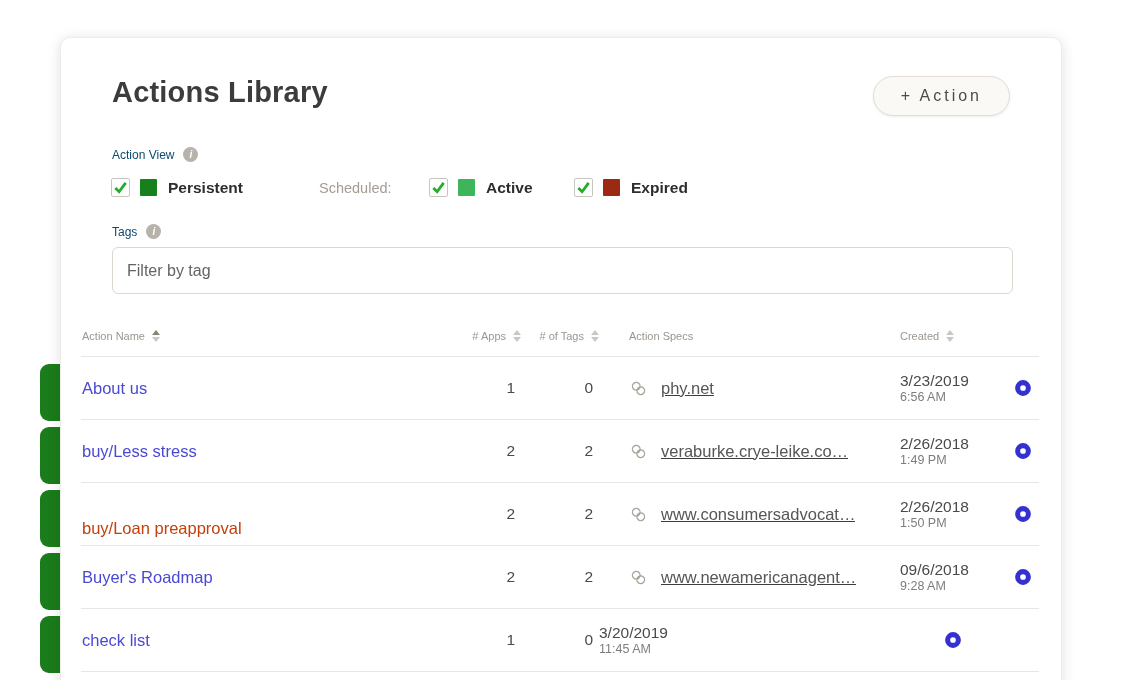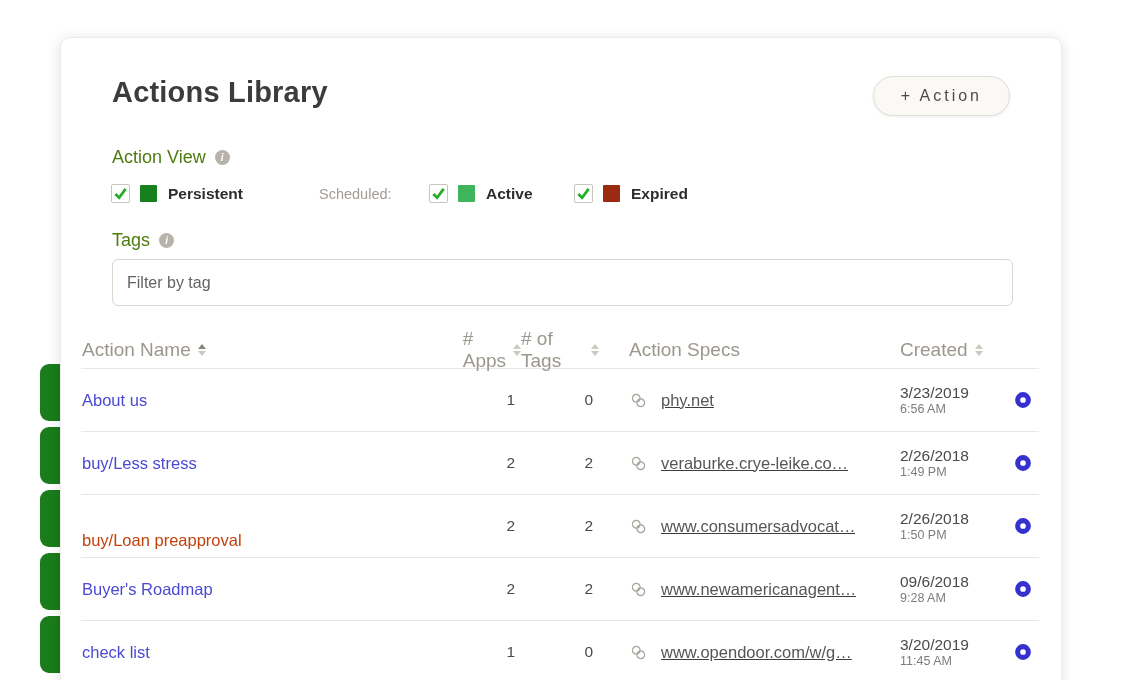--- a/index.html
+++ b/index.html
@@ -62,22 +62,22 @@
     cursor: pointer;
   }
 
   
   .field-label-row {
     display: flex;
     align-items: center;
     gap: 9px;
   }
   .field-label {
-    font-size: 18px;
-    color: #4d7c0f;
+    font-size: 12px;
+    color: #0c4a6e;
   }
   .info-icon {
     width: 15px;
     height: 15px;
     border-radius: 50%;
     background: #b7b3aa;
     color: #ffffff;
     font-size: 10px;
     font-weight: bold;
     font-style: italic;
@@ -148,21 +148,21 @@
   
   .actions-table { margin: 22px 22px 0 20px; }
   .t-row {
     display: grid;
     grid-template-columns: 390px 50px 78px 301px 105px 36px;
     align-items: center;
   }
   .t-head {
     height: 41px;
     border-bottom: 1px solid #e7e7e5;
-    font-size: 19px;
+    font-size: 11px;
     color: #9c978e;
   }
   .th-cell { display: flex; align-items: center; }
   .th-cell.right { justify-content: flex-end; }
   .th-name { padding-left: 1px; }
   .sort-arrows {
     display: inline-flex;
     flex-direction: column;
     align-items: center;
     margin-left: 7px;
@@ -426,31 +426,20 @@
           <circle cx="12" cy="12" r="3.1" fill="#ffffff"></circle>
         </svg>
       </button>
     </div>
   </div>
 
   <div class="t-row">
     <div class="cell-name" style="color: rgb(74, 73, 211);">check list</div>
     <div class="cell-num">1</div>
     <div class="cell-num">0</div>
-    <div class="cell-spec">
-      <span style="line-height:0;">
-        <svg width="19" height="19" viewBox="0 0 24 24">
-          <g stroke="#a9a49b" stroke-width="1.7" fill="none" transform="rotate(-45 12 12)">
-            <rect x="7.2" y="3.2" width="9.6" height="9.6" rx="4.8"></rect>
-            <rect x="7.2" y="11.2" width="9.6" height="9.6" rx="4.8"></rect>
-          </g>
-        </svg>
-      </span>
-      <span class="spec-text">www.opendoor.com/w/g…</span>
-    </div>
     <div class="cell-created">
       <div class="created-date">3/20/2019</div>
       <div class="created-time">11:45 AM</div>
     </div>
     <div class="cell-gear">
       <button class="gear-btn">
         <svg width="22" height="22" viewBox="0 0 24 24" fill="#3431d0">
           <path d="M12 1.8 14.2 1.8 14.8 4.6 17.2 3.2 18.8 4.8 17.4 7.2 20.2 7.8 20.2 10 17.4 10.6 18.8 13 17.2 14.6 14.8 13.2 14.2 16 12 16 11.4 13.2 9 14.6 7.4 13 8.8 10.6 6 10 6 7.8 8.8 7.2 7.4 4.8 9 3.2 11.4 4.6Z" transform="translate(-1.1 3.1)"></path>
           <path d="M12 3.4a8.6 8.6 0 1 0 0 17.2 8.6 8.6 0 0 0 0-17.2Zm0 5.3a3.3 3.3 0 1 1 0 6.6 3.3 3.3 0 0 1 0-6.6Z"></path>
           <circle cx="12" cy="12" r="3.1" fill="#ffffff"></circle>

